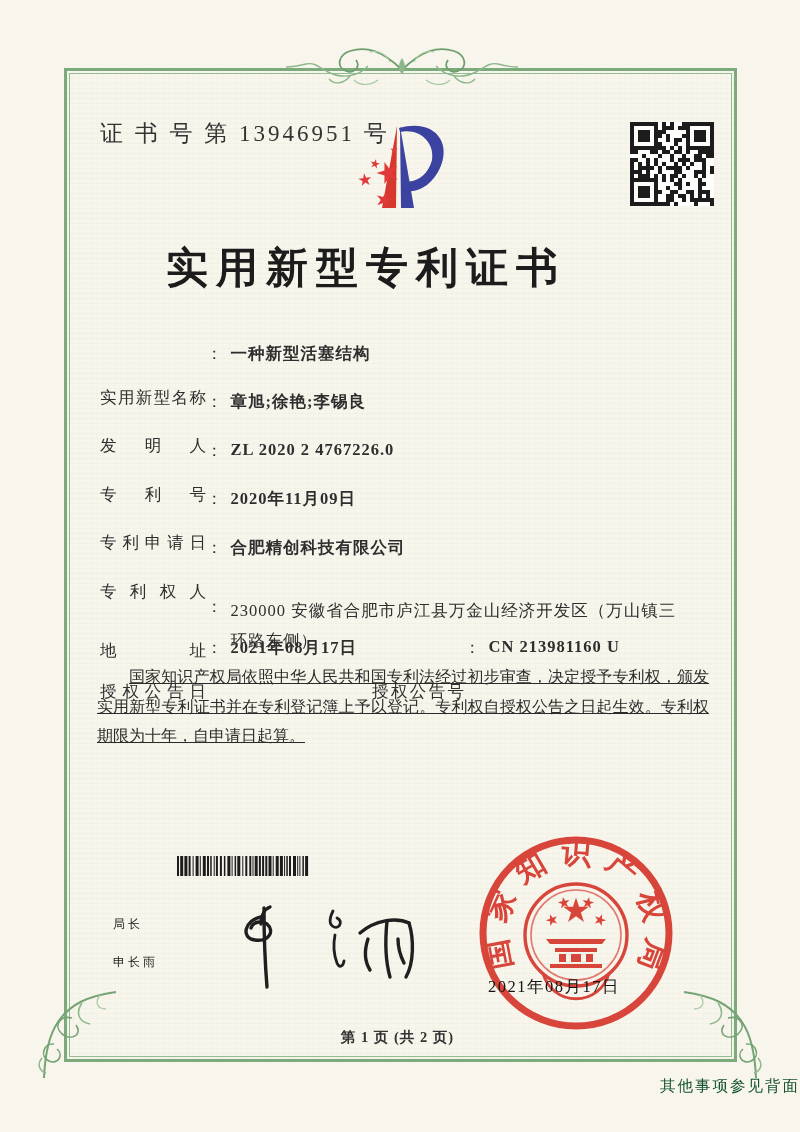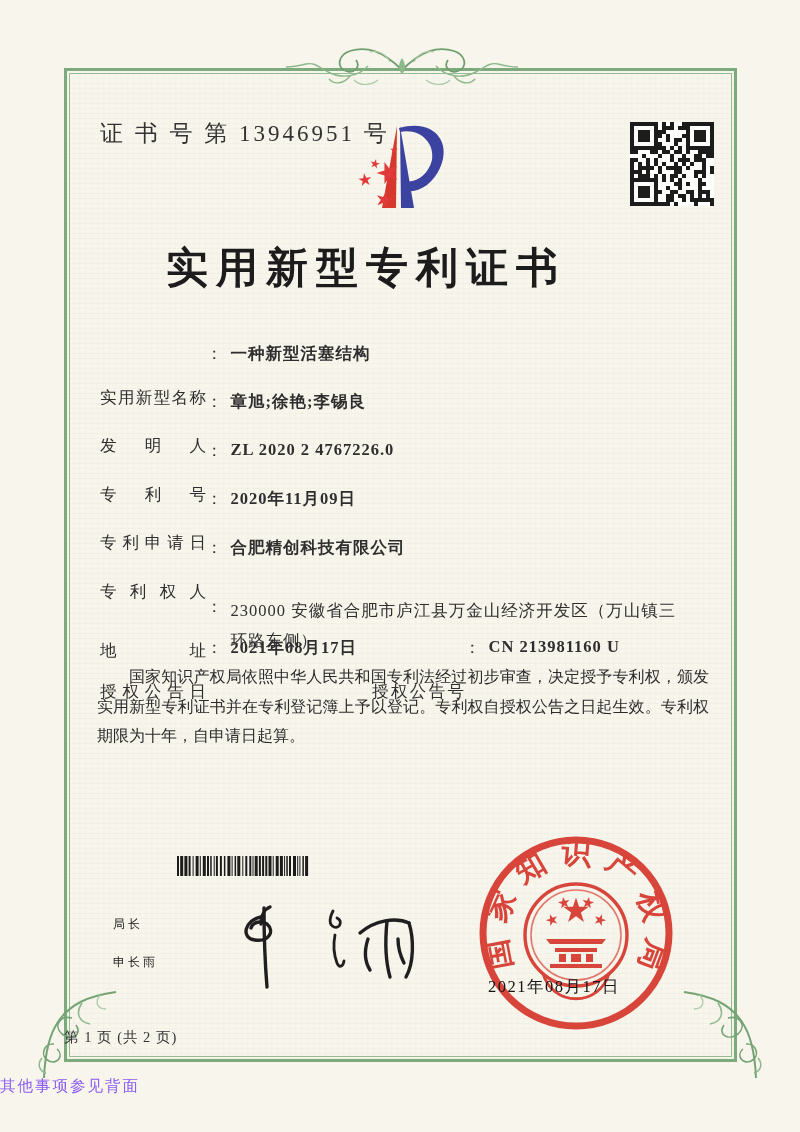--- a/index.html
+++ b/index.html
@@ -35,36 +35,36 @@
   .flabel{
     display:inline-block;width:106px;
     text-align:justify;text-align-last:justify;
     vertical-align:top;
     margin-top:44px;
   }
   .fcolon{display:inline-block;margin-right:8px;vertical-align:top;}
   .fval{letter-spacing:1px;vertical-align:top;font-weight:bold;}
   .fval-wrap{display:inline-block;width:452px;white-space:normal;line-height:30px;letter-spacing:1px;vertical-align:top;}
   
-  .paras{left:97px;top:662px;width:612px;}
+  .paras{left:97px;top:662px;width:612px;text-decoration:underline;}
   .paras p{
     margin:0;font-size:16px;line-height:29.5px;
     text-indent:2em;text-align:justify;color:#2c2c2c;
   }
   
   .barcode{left:177px;top:856px;width:134px;height:20px;}
   .sig-block{left:113px;top:905px;font-size:12px;letter-spacing:3px;line-height:38px;color:#222;}
   .sig-svg{left:230px;top:893px;}
   .seal-box{left:472px;top:829px;width:208px;height:208px;}
   .seal-date{
     left:488px;top:976px;width:190px;font-size:16.5px;letter-spacing:1.5px;
     color:#141414;z-index:5;
   }
-  .page-num{left:64px;top:1028px;width:667px;font-size:14.5px;letter-spacing:1px;color:#333;}
-  .back-note{left:0;top:1076px;width:800px;text-align:left;font-size:15.5px;letter-spacing:2px;color:#8b5cf6;}
+  .page-num{left:64px;top:1028px;width:667px;text-align:center;font-size:14.5px;letter-spacing:1px;color:#333;font-weight:bold;}
+  .back-note{left:0;top:1076px;width:800px;text-align:right;font-size:15.5px;letter-spacing:2px;color:#14532d;}
   
   .orn-top{left:286px;top:40px;}
   .orn-bl{left:30px;top:988px;}
   .orn-br{left:682px;top:988px;transform:scaleX(-1);}
   svg{display:block;}
 </style>
 </head>
 <body>
 
 <svg width="0" height="0" aria-hidden="true">

